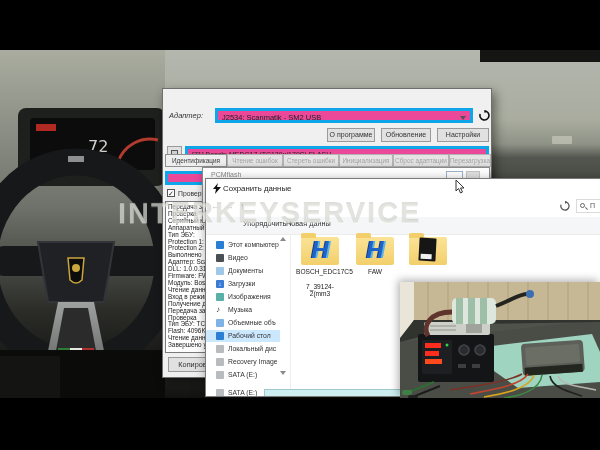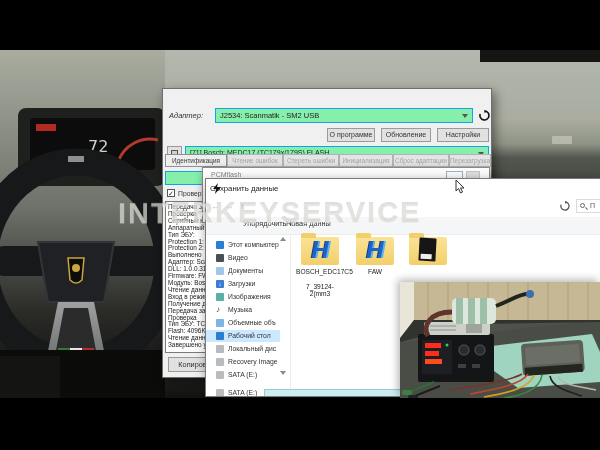--- a/index.html
+++ b/index.html
@@ -14,22 +14,22 @@
                  #474a42 40%,#696c62 50%,#767970 62%,#5d6057 75%,#32342e 87%,#121310 100%);}
   .bg-topwedge{left:480px;top:50px;width:120px;height:12px;background:#151613;z-index:2;}
   .wall-label{left:552px;top:136px;width:20px;height:8px;background:#c6c8bc;opacity:.7;z-index:2;border-radius:1px;}
 
   
   .win{background:#f0f0f0;border:1px solid #6f6f6f;box-shadow:3px 4px 10px rgba(0,0,0,.45);}
   .titlebar{position:absolute;left:0;top:0;right:0;height:16px;background:#fff;}
   .title-text{position:absolute;top:3px;font-size:7.5px;color:#4a4a4a;white-space:nowrap;}
   .sysbtn{position:absolute;top:0;width:18px;height:15px;font-size:8px;color:#777;
           text-align:center;line-height:15px;}
-  .field{background:#86efac;border:1px solid #0ea5e9;font-size:7.5px;color:#222;
-         white-space:nowrap;overflow:hidden;}
+  .field{background:#ec4899;border:3px solid #0ea5e9;font-size:7.5px;color:#222;
+         white-space:nowrap;overflow:hidden;text-decoration:underline;}
   .chev{position:absolute;width:0;height:0;border-left:3px solid transparent;
         border-right:3px solid transparent;border-top:4px solid #555;}
   .btn{position:absolute;background:#e1e1e1;border:1px solid #9a9a9a;font-size:7px;
        color:#333;text-align:center;overflow:hidden;white-space:nowrap;}
 
   
   .mainwin{left:162px;top:88px;width:330px;height:290px;z-index:10;}
   .tabrow{position:absolute;left:2px;top:65px;width:326px;height:13px;display:flex;}
   .tab{height:13px;background:#e4e4e4;border:1px solid #b3b3b3;font-size:6.4px;color:#a2a2a2;
        text-align:center;line-height:12px;overflow:hidden;white-space:nowrap;flex:0 0 auto;}
@@ -199,21 +199,21 @@
     <div class="abs" style="left:8px;top:3px;font-size:7px;color:#8a8a8a;">PCMflash</div>
     <div class="abs" style="left:243px;top:3px;width:17px;height:11px;border:1px solid #9ab4cc;background:#fff;"></div>
     <div class="abs" style="left:263px;top:3px;width:14px;height:11px;background:#e2e2e2;border:1px solid #c5c5c5;"></div>
   </div>
 
   <div class="abs savedlg">
     <div class="titlebar" style="height:18px;">
       <svg class="abs" style="left:7px;top:4px;" width="8" height="11" viewBox="0 0 8 11">
         <polygon points="5,0 0,6 3,6 2,11 8,4 4,4" fill="#111"></polygon>
       </svg>
-      <div class="title-text" style="left:4px;top:5px;font-size:7.8px;color:#222;">Сохранить данные</div>
+      <div class="title-text" style="left:17px;top:5px;font-size:7.8px;color:#222;">Сохранить данные</div>
     </div>
 
     <div class="abs" style="left:0;top:18px;width:398px;height:20px;background:#fff;">
       <div class="navbtn" style="left:5px;color:#c6cacd;">←</div>
       <div class="navbtn" style="left:19px;color:#c6cacd;">→</div>
       <div class="navbtn" style="left:34px;color:#3d4043;">↑</div>
       <svg class="abs" style="left:354px;top:4px;" width="10" height="10" viewBox="0 0 11 11">
         <path d="M5.5 1 A4.5 4.5 0 1 1 1.2 4" fill="none" stroke="#555" stroke-width="1.4"></path>
         <polygon points="5.5,0 8.5,1.5 5.5,3" fill="#555"></polygon>
       </svg>

